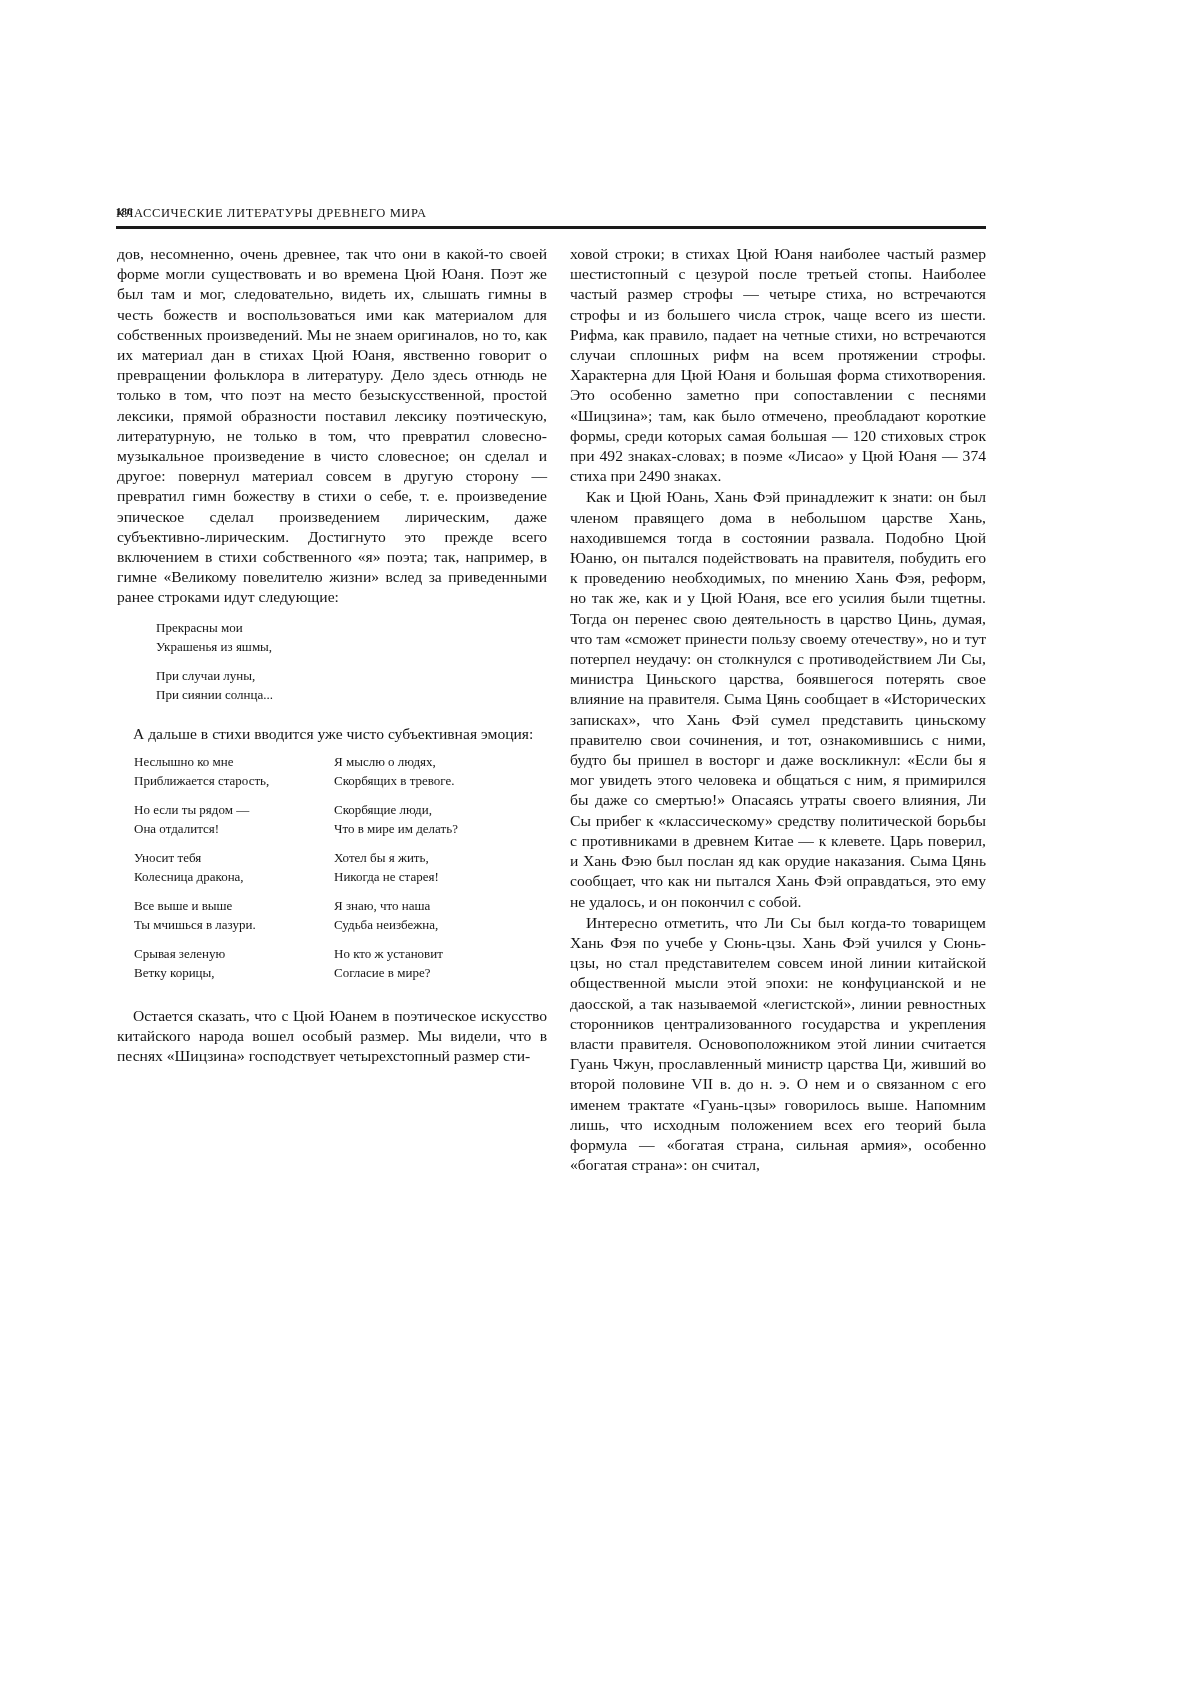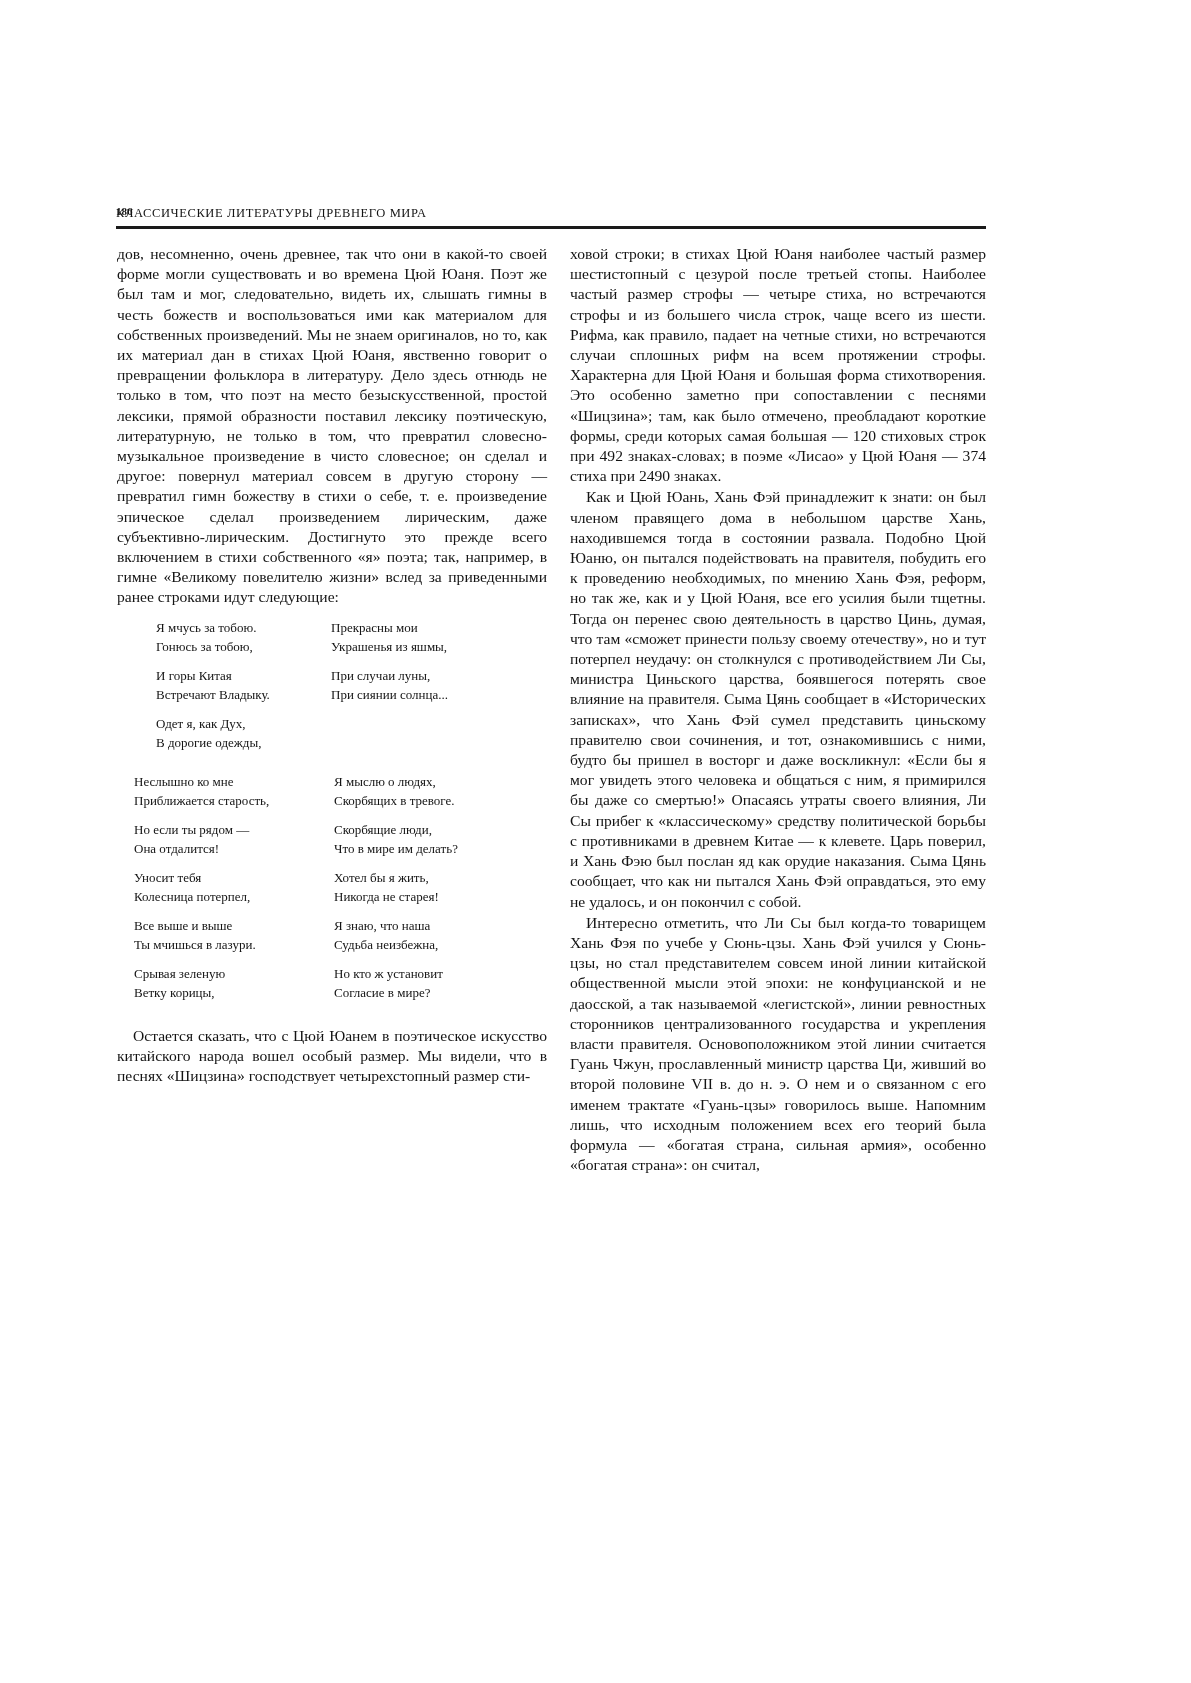--- a/index.html
+++ b/index.html
@@ -29,58 +29,45 @@
   <div class="running-title">КЛАССИЧЕСКИЕ ЛИТЕРАТУРЫ ДРЕВНЕГО МИРА</div>
 </div>
 <div class="rule"></div>
 
 <div class="col col-left">
   <p class="p">дов, несомненно, очень древнее, так что они в какой-то своей форме могли существовать и во времена Цюй Юаня. Поэт же был там и мог, следовательно, видеть их, слышать гимны в честь божеств и воспользоваться ими как материалом для собственных произведений. Мы не знаем оригиналов, но то, как их материал дан в стихах Цюй Юаня, явственно говорит о превращении фольклора в литературу. Дело здесь отнюдь не только в том, что поэт на место безыскусственной, простой лексики, прямой образности поставил лексику поэтическую, литературную, не только в том, что превратил словесно-музыкальное произведение в чисто словесное; он сделал и другое: повернул материал совсем в другую сторону — превратил гимн божеству в стихи о себе, т. е. произведение эпическое сделал произведением лирическим, даже субъективно-лирическим. Достигнуто это прежде всего включением в стихи собственного «я» поэта; так, например, в гимне «Великому повелителю жизни» вслед за приведенными ранее строками идут следующие:</p>
 
   <div class="verse verse1">
     <div>
       <div class="stanza">
-        <div>Я мчусь за тобою.</div>
-        <div>Гонюсь за тобою,</div>
-      </div>
-      <div class="stanza">
-        <div>И горы Китая</div>
-        <div>Встречают Владыку.</div>
-      </div>
-      <div class="stanza">
-        <div>Одет я, как Дух,</div>
-        <div>В дорогие одежды,</div>
-      </div>
-    </div>
-    <div>
-      <div class="stanza">
         <div>Прекрасны мои</div>
         <div>Украшенья из яшмы,</div>
       </div>
       <div class="stanza">
         <div>При случаи луны,</div>
         <div>При сиянии солнца...</div>
       </div>
     </div>
   </div>
 
+  <p class="p indent">А дальше в стихи вводится уже чисто субъективная эмоция:</p>
 
   <div class="verse verse2">
     <div>
       <div class="stanza">
           <div>Неслышно ко мне</div>
           <div>Приближается старость,</div>
         </div>
       <div class="stanza">
           <div>Но если ты рядом —</div>
           <div>Она отдалится!</div>
         </div>
       <div class="stanza">
           <div>Уносит тебя</div>
-          <div>Колесница потерпел,</div>
+          <div>Колесница дракона,</div>
         </div>
       <div class="stanza">
           <div>Все выше и выше</div>
           <div>Ты мчишься в лазури.</div>
         </div>
       <div class="stanza">
           <div>Срывая зеленую</div>
           <div>Ветку корицы,</div>
         </div>
     </div>

